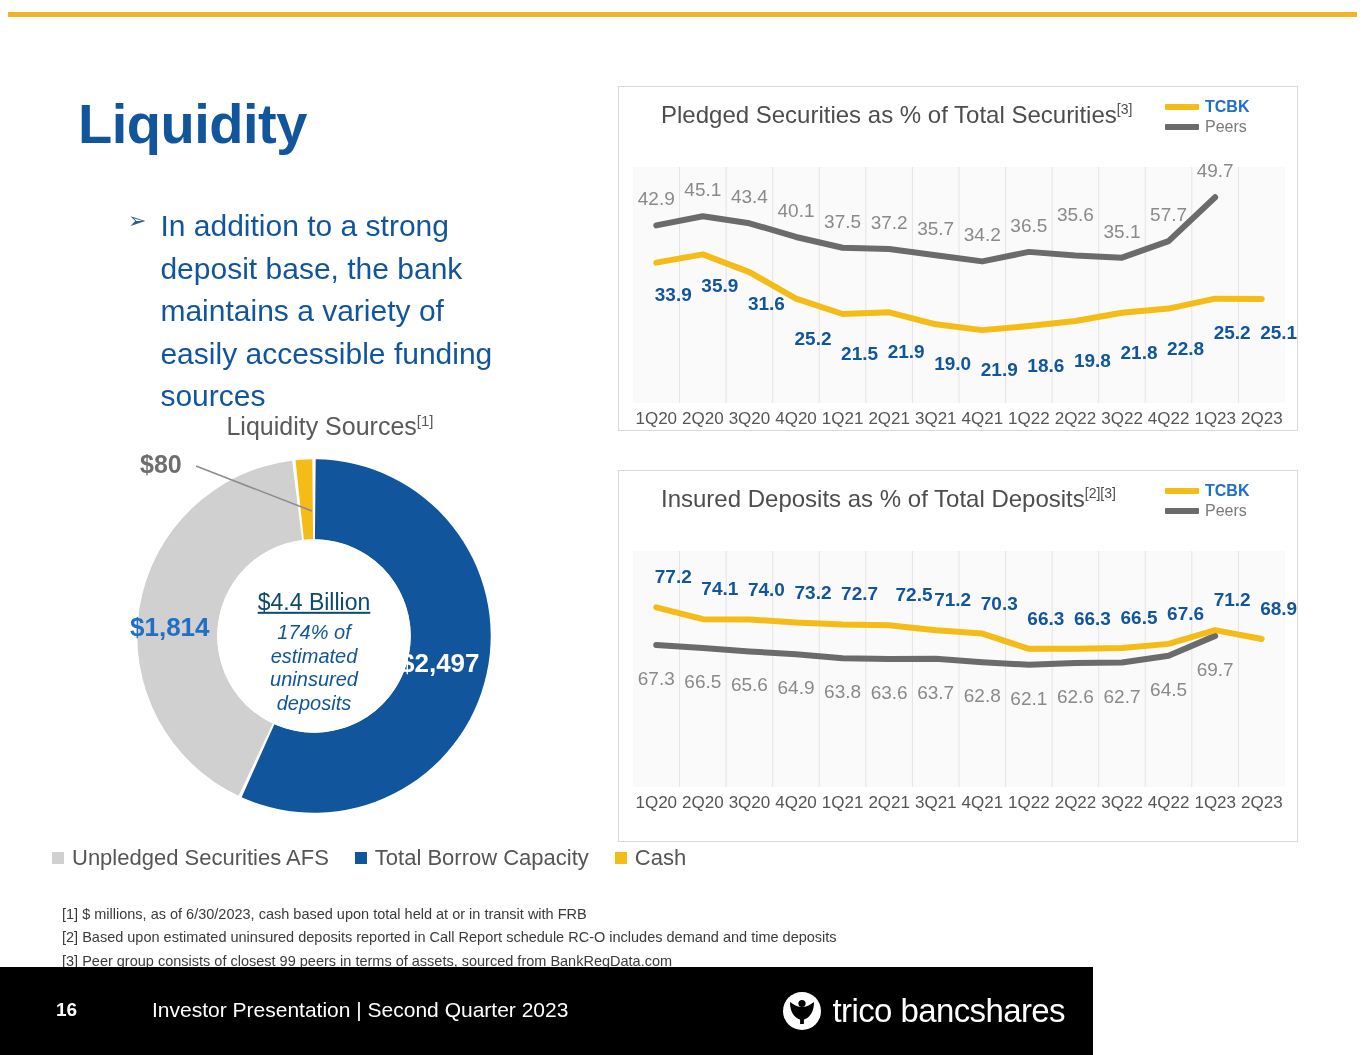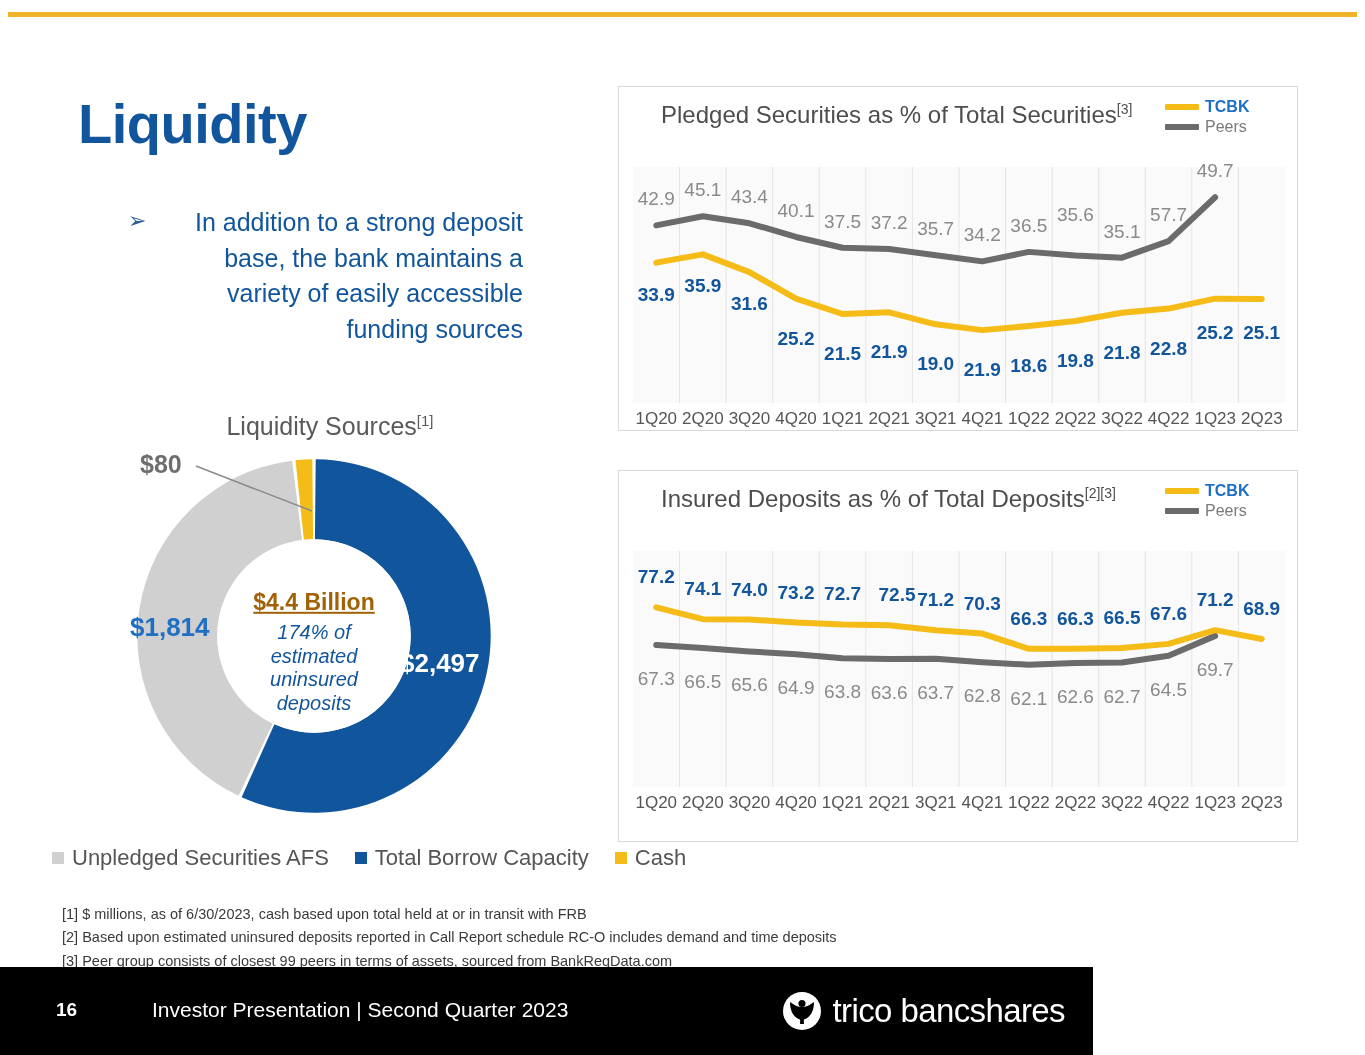--- a/index.html
+++ b/index.html
@@ -17,38 +17,38 @@
   .title{
     position:absolute;left:78px;top:95px;
     font-size:56px;font-weight:bold;color:#11559c;letter-spacing:-0.5px;
     line-height:1.05;
   }
 
   
   .bullet-row{position:absolute;left:128px;top:205px;width:395px;display:flex;gap:14px;}
   .bullet-arrow{color:#2a5c96;font-size:22px;line-height:1.42;flex:0 0 auto;}
   .bullet-text{
-    color:#11559c;font-size:25px;line-height:1.42;text-align:right;
+    color:#11559c;font-size:30px;line-height:1.42;
   }
 
   
   .donut-title{
     position:absolute;left:120px;top:412px;width:420px;text-align:center;
     font-size:25px;color:#5a5a5a;
   }
   .donut-title sup{font-size:15px;vertical-align:super;}
   .donut-wrap{position:absolute;left:128px;top:450px;width:372px;height:372px;}
   .donut-svg{display:block;width:372px;height:372px;}
 
   .donut-center{
     position:absolute;left:50%;top:50%;transform:translate(-50%,-50%);
     width:150px;text-align:center;pointer-events:none;
   }
   .dc-total{
-    font-size:23px;font-weight:bold;color:#a16207;
+    font-size:23px;font-weight:normal;color:#0c4a6e;
     text-decoration:underline;display:block;margin-bottom:5px;white-space:nowrap;margin-top:32px;
   }
   .dc-sub{
     font-size:20px;font-style:italic;color:#11559c;line-height:1.18;display:block;
   }
 
   .lbl{position:absolute;font-weight:bold;white-space:nowrap;}
   .lbl-navy{font-size:26px;color:#ffffff;left:400px;top:648px;}
   .lbl-gray{font-size:26px;color:#1f6fc4;left:130px;top:612px;}
   .lbl-cash{font-size:25px;color:#6e6e6e;left:140px;top:450px;}
@@ -89,21 +89,21 @@
     display:flex;font-size:17px;color:#555;
   }
   #axis1{top:322px;}
   #axis2{top:322px;}
   .axis span{flex:1 1 0;text-align:center;}
 
   .dlabels{position:absolute;left:14px;width:652px;height:236px;top:80px;pointer-events:none;}
   .dlabel{
     position:absolute;transform:translate(-50%,-50%);white-space:nowrap;
   }
-  .dl-t{font-size:19px;font-weight:bold;color:#11559c;}
+  .dl-t{font-size:19px;font-weight:bold;color:#11559c;margin-left:17px;}
   .dl-p{font-size:19px;color:#8a8a8a;}
 
   
   .footnotes{
     position:absolute;left:62px;top:903px;font-size:14.5px;color:#3a3a3a;line-height:1.62;
   }
 
   
   .footer{position:absolute;left:0;top:967px;width:1093px;height:88px;background:#000;}
   .f-page{position:absolute;left:56px;top:32px;font-size:19px;font-weight:bold;color:#fff;}

